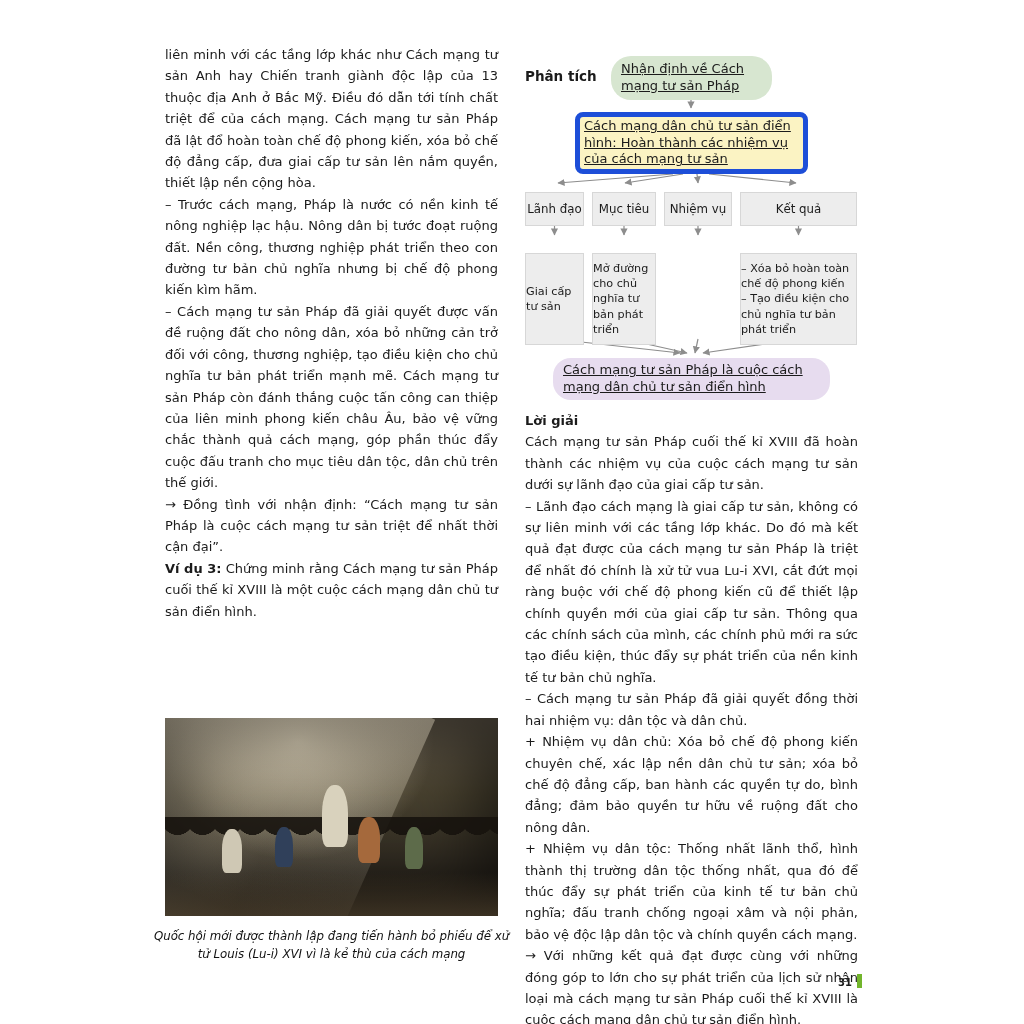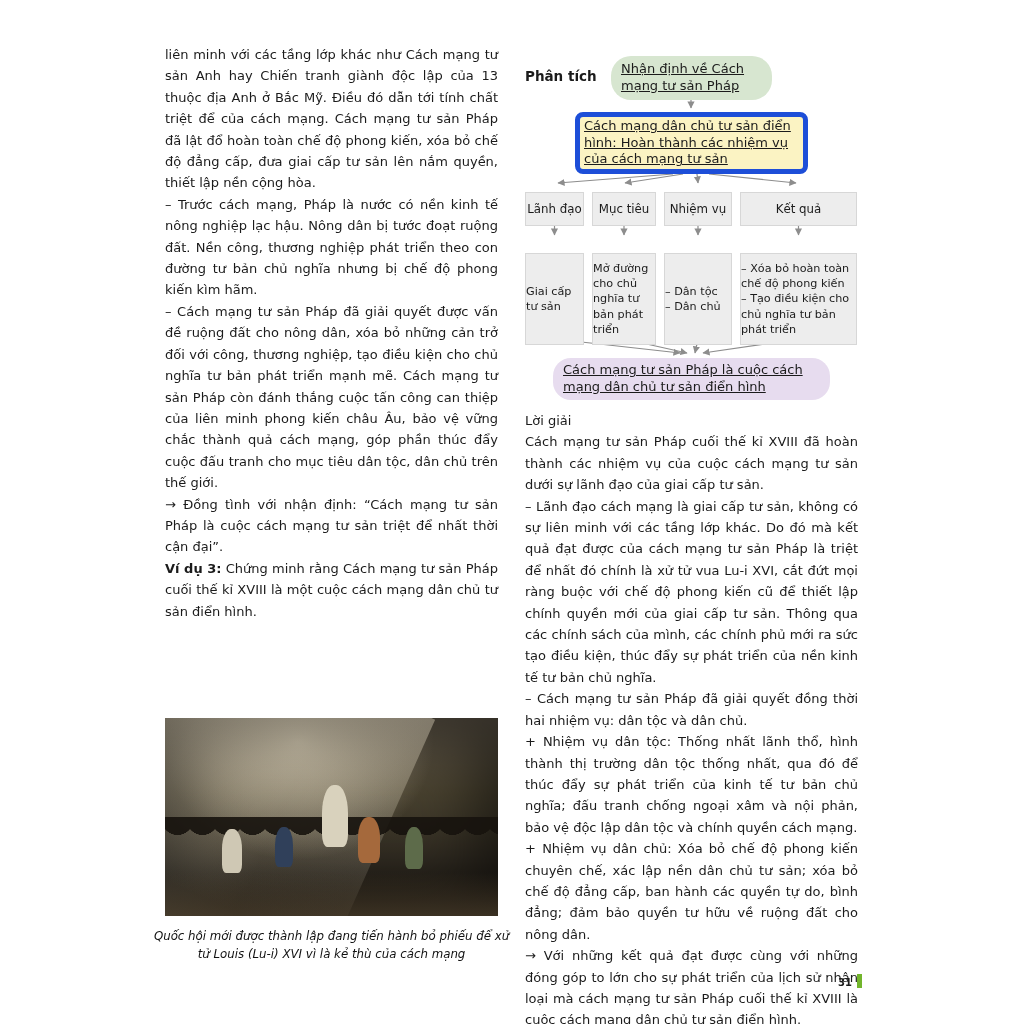--- a/index.html
+++ b/index.html
@@ -25,21 +25,21 @@
           box-sizing:border-box; display:flex; align-items:center; justify-content:center; font-size:11.8px; }
   .cell { position:absolute; top:197px; height:92px; background:#ededed; border:1px solid #d7d7d7;
           box-sizing:border-box; display:flex; align-items:center; padding:4px 0;
           white-space:pre-line; text-align:left; font-size:11.2px; line-height:1.35; }
   .h0,.c0 { left:0;     width:59px;  }
   .h1,.c1 { left:67px;  width:64px;  }
   .h2,.c2 { left:139px; width:68px;  }
   .h3,.c3 { left:215px; width:117px; }
   .arrows { position:absolute; left:0; top:0; pointer-events:none; }
 
-  .sol-head { font-weight:normal; font-size:13.5px; margin:0 0 3px 0; }
+  .sol-head { font-weight:bold; font-size:13.5px; margin:0 0 3px 0; }
 
   
   #painting {
     position:absolute; left:165px; top:718px; width:333px; height:198px; overflow:hidden;
     background:
       radial-gradient(ellipse at 40% 12%, rgba(216,206,182,0.75), rgba(216,206,182,0) 48%),
       linear-gradient(115deg, rgba(186,176,152,0.45) 8%, rgba(120,110,90,0.18) 38%, rgba(0,0,0,0) 62%),
       linear-gradient(#655c4d 0%, #48412f 38%, #2e2920 72%, #191510 100%);
     box-shadow: inset 0 0 60px 24px rgba(0,0,0,0.5);
   }
@@ -109,34 +109,32 @@
       <div class="dbox green">Nhận định về Cách mạng tư sản Pháp</div>
       <div class="dbox yellow">Cách mạng dân chủ tư sản điển hình: Hoàn thành các nhiệm vụ của cách mạng tư sản</div>
 
       <div class="hdr h0">Lãnh đạo</div>
       <div class="hdr h1">Mục tiêu</div>
       <div class="hdr h2">Nhiệm vụ</div>
       <div class="hdr h3">Kết quả</div>
 
       <div class="cell c0">Giai cấp tư sản</div>
       <div class="cell c1">Mở đường cho chủ nghĩa tư bản phát triển</div>
-      <div class="cell c2">– Dân tộc
-– Dân chủ</div>
       <div class="cell c3">– Xóa bỏ hoàn toàn chế độ phong kiến
 – Tạo điều kiện cho chủ nghĩa tư bản phát triển</div>
 
       <div class="dbox purple">Cách mạng tư sản Pháp là cuộc cách mạng dân chủ tư sản điển hình</div>
     </div>
 
     <p class="sol-head">Lời giải</p>
     <p>Cách mạng tư sản Pháp cuối thế kỉ XVIII đã hoàn thành các nhiệm vụ của cuộc cách mạng tư sản dưới sự lãnh đạo của giai cấp tư sản.</p>
     <p>– Lãnh đạo cách mạng là giai cấp tư sản, không có sự liên minh với các tầng lớp khác. Do đó mà kết quả đạt được của cách mạng tư sản Pháp là triệt để nhất đó chính là xử tử vua Lu-i XVI, cắt đứt mọi ràng buộc với chế độ phong kiến cũ để thiết lập chính quyền mới của giai cấp tư sản. Thông qua các chính sách của mình, các chính phủ mới ra sức tạo điều kiện, thúc đẩy sự phát triển của nền kinh tế tư bản chủ nghĩa.</p>
     <p>– Cách mạng tư sản Pháp đã giải quyết đồng thời hai nhiệm vụ: dân tộc và dân chủ.</p>
+    <p>+ Nhiệm vụ dân chủ: Xóa bỏ chế độ phong kiến chuyên chế, xác lập nền dân chủ tư sản; xóa bỏ chế độ đẳng cấp, ban hành các quyền tự do, bình đẳng; đảm bảo quyền tư hữu về ruộng đất cho nông dân.</p>
     <p>+ Nhiệm vụ dân tộc: Thống nhất lãnh thổ, hình thành thị trường dân tộc thống nhất, qua đó để thúc đẩy sự phát triển của kinh tế tư bản chủ nghĩa; đấu tranh chống ngoại xâm và nội phản, bảo vệ độc lập dân tộc và chính quyền cách mạng.</p>
-    <p>+ Nhiệm vụ dân chủ: Xóa bỏ chế độ phong kiến chuyên chế, xác lập nền dân chủ tư sản; xóa bỏ chế độ đẳng cấp, ban hành các quyền tự do, bình đẳng; đảm bảo quyền tư hữu về ruộng đất cho nông dân.</p>
     <p>→ Với những kết quả đạt được cùng với những đóng góp to lớn cho sự phát triển của lịch sử nhân loại mà cách mạng tư sản Pháp cuối thế kỉ XVIII là cuộc cách mạng dân chủ tư sản điển hình.</p>
   </div>
 
   <div id="painting">
     <div class="p-beam"></div>
     <div class="p-crowd"></div>
     <div class="p-fig f1"></div>
     <div class="p-fig f2"></div>
     <div class="p-fig f3"></div>
     <div class="p-fig f4"></div>

